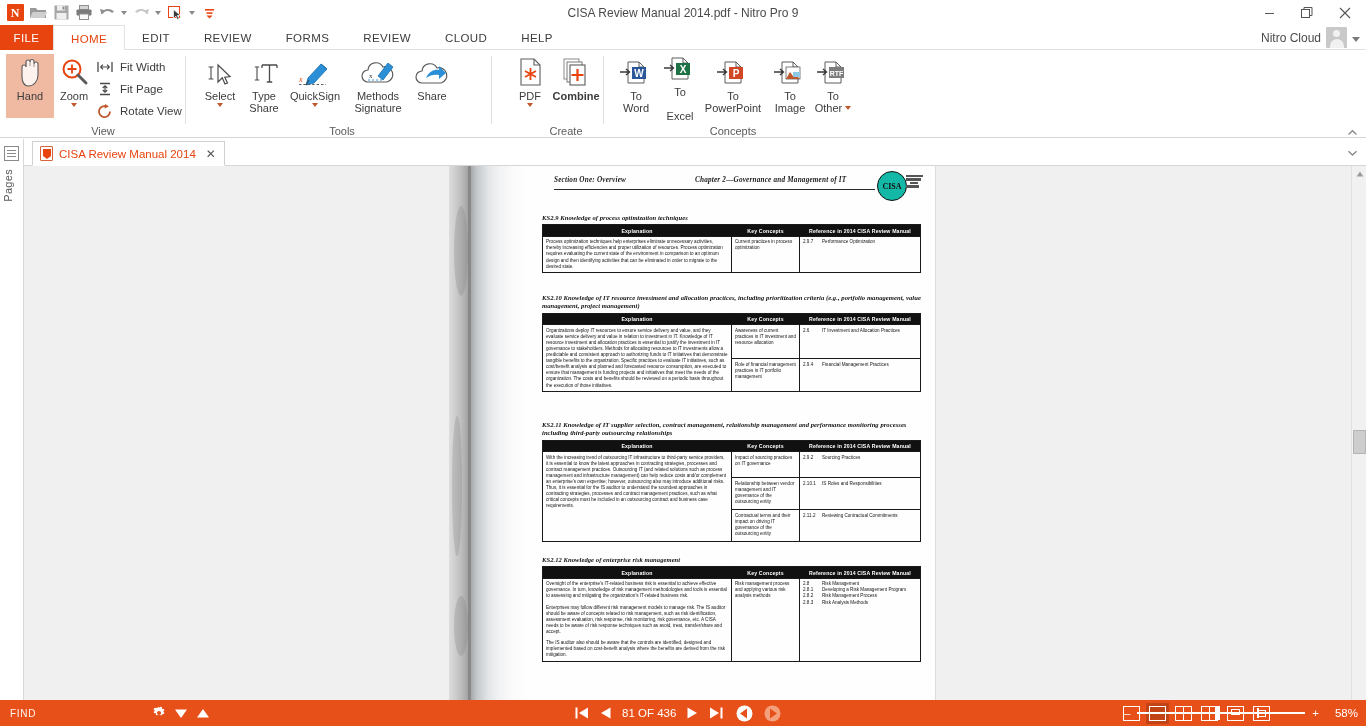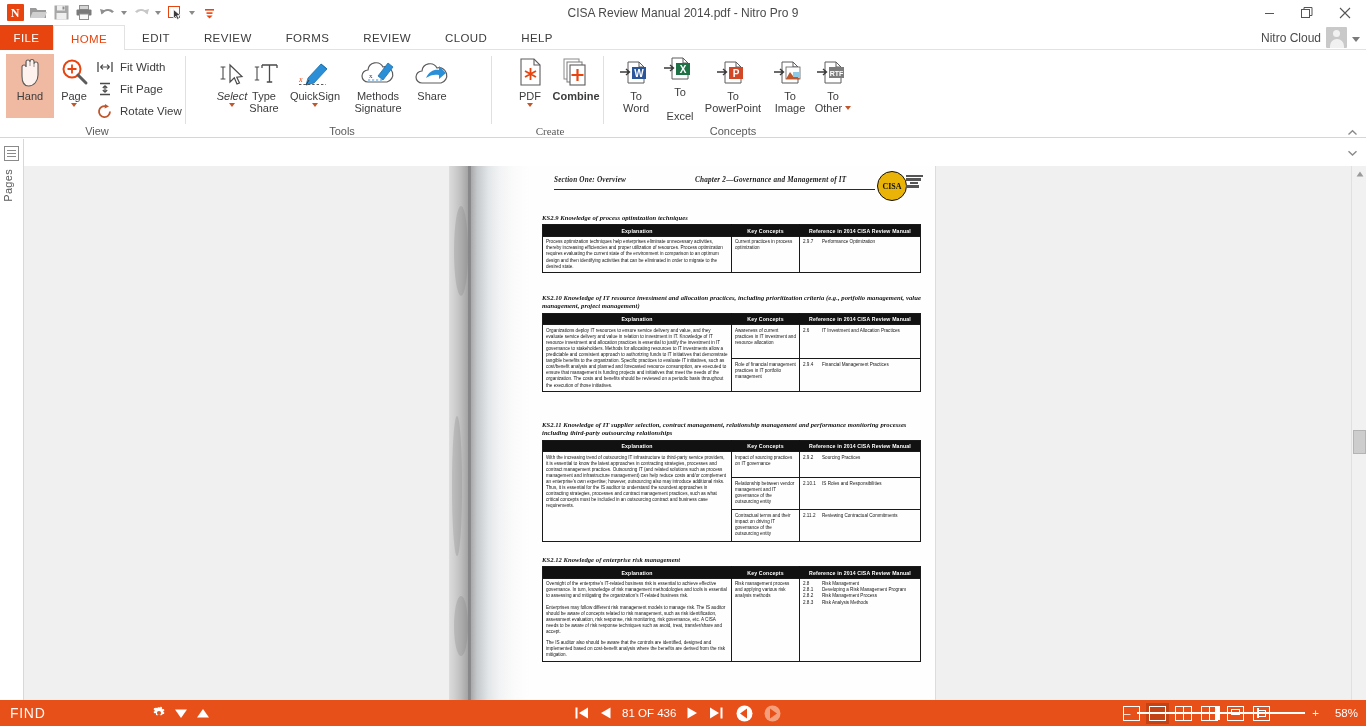--- a/index.html
+++ b/index.html
@@ -197,21 +197,21 @@
   }
   .hdr .hright {
     position:absolute; left:141px; top:0; font-family:"Liberation Serif",serif;
     font-weight:bold; font-style:italic; font-size:7.2px; color:#1a1a1a; letter-spacing:.2px;
   }
   .hdr .hline {
     position:absolute; left:0; right:52px; top:13px; height:1px; background:#2a2a2a;
   }
   .cisa-seal {
     position:absolute; right:20px; top:-5px; width:30px; height:30px;
-    border-radius:50%; border:1.6px solid #111; background:#eab308;
+    border-radius:50%; border:1.6px solid #111; background:#14b8a6;
     display:flex; align-items:center; justify-content:center;
     font-size:8px; font-weight:bold; font-family:"Liberation Serif",serif; color:#111;
   }
   .cisa-txt {
     position:absolute; right:-18px; top:3px; width:18px;
     font-size:3.1px; line-height:3.6px; color:#222; font-weight:bold;
   }
   .cisa-txt .ln { display:block; height:2.4px; background:#555; margin-bottom:1px; }
 
   .sect { position:absolute; left:10px; right:14px; }
@@ -254,21 +254,21 @@
     background:#cdcdcd; border:1px solid #b4b4b4;
   }
 
   
   .botbar {
     position:absolute; left:0; bottom:0; width:1366px; height:26px;
     background:#e8501a;
   }
   .find-lbl {
     position:absolute; left:10px; top:0; height:26px; display:flex; align-items:center;
-    color:#fff; font-size:14px; letter-spacing:.7px; opacity:.95;
+    color:#fff; font-size:10px; letter-spacing:.7px; opacity:.95;
   }
   .bb-ico {
     position:absolute; top:0; height:26px; display:flex; align-items:center; justify-content:center;
     color:#fff;
   }
   .pagenav {
     position:absolute; left:575px; top:0; height:26px; display:flex; align-items:center; gap:11px;
     color:#fff; font-size:11.5px;
   }
   .pagenav .nv { display:flex; align-items:center; }
@@ -404,21 +404,21 @@
         <span class="lbl">Hand</span>
       </div>
       <div class="btnbig" style="left:50px;">
         <span class="ico">
           <svg width="30" height="32" viewBox="0 0 30 32">
             <circle cx="13" cy="13" r="8.5" fill="#fff" stroke="#e8440f" stroke-width="2"></circle>
             <path d="M19 19 L27 27" stroke="#5c5c5c" stroke-width="3" stroke-linecap="round"></path>
             <path d="M13 8.5 V17.5 M8.5 13 H17.5" stroke="#e8440f" stroke-width="1.8"></path>
           </svg>
         </span>
-        <span class="lbl">Page</span>
+        <span class="lbl">Zoom</span>
         <span class="mini-caret"></span>
       </div>
       <div class="stacked" style="left:96px;">
         <div class="srow">
           <span class="sico">
             <svg width="16" height="12" viewBox="0 0 16 12">
               <path d="M1 1 V11 M15 1 V11" stroke="#4a4a4a" stroke-width="1.3"></path>
               <path d="M3.5 6 H12.5 M3.5 6 L6 3.6 M3.5 6 L6 8.4 M12.5 6 L10 3.6 M12.5 6 L10 8.4" stroke="#4a4a4a" stroke-width="1.2" fill="none"></path>
             </svg>
           </span>
@@ -436,26 +436,26 @@
         <div class="srow">
           <span class="sico">
             <svg width="16" height="15" viewBox="0 0 16 15">
               <path d="M13 7.5 A5.5 5.5 0 1 1 8.8 2.2" fill="none" stroke="#c0562b" stroke-width="1.8"></path>
               <path d="M8 0 L12 2.5 L7.6 4.6 Z" fill="#c0562b"></path>
             </svg>
           </span>
           <span>Rotate View</span>
         </div>
       </div>
-      <div class="glabel" style="left:0;width:186px;padding-left:8px;">View</div>
+      <div class="glabel" style="left:6px;width:186px;padding-left:8px;">View</div>
       <div class="sep" style="right:6px;"></div>
     </div>
 
     <div class="rgroup" style="left:192px; width:306px;">
-      <div class="btnbig" style="left:16px;font-style:italic;">
+      <div class="btnbig" style="left:4px;">
         <span class="ico">
           <svg width="32" height="30" viewBox="0 0 32 30">
             <path d="M7 9 V21 M4.6 9 H9.4 M4.6 21 H9.4" stroke="#4a4a4a" stroke-width="1.1" fill="none"></path>
             <path d="M14 7 L14 24 L18.3 19.8 L21 26 L23.5 25 L20.8 19.2 L26 18.6 Z" fill="none" stroke="#4a4a4a" stroke-width="1.2"></path>
           </svg>
         </span>
         <span class="lbl">Select</span>
         <span class="mini-caret"></span>
       </div>
       <div class="btnbig" style="left:48px;">
@@ -522,21 +522,21 @@
         <span class="ico">
           <svg width="32" height="32" viewBox="0 0 32 32">
             <rect x="4" y="3" width="15" height="20" fill="#fff" stroke="#8a8a8a" stroke-width="1"></rect>
             <rect x="7" y="6" width="15" height="20" fill="#fff" stroke="#7a7a7a" stroke-width="1"></rect>
             <rect x="10" y="9" width="15" height="20" fill="#fff" stroke="#5c5c5c" stroke-width="1.1"></rect>
             <path d="M17.5 13 V25 M11.5 19 H23.5" stroke="#e8440f" stroke-width="2.2"></path>
           </svg>
         </span>
         <span class="lbl">Combine</span>
       </div>
-      <div class="glabel" style="left:0;width:104px;font-family:Liberation Serif, serif;">Create</div>
+      <div class="glabel" style="left:16px;width:104px;">Create</div>
       <div class="sep" style="right:4px;"></div>
     </div>
 
     <div class="rgroup" style="left:608px; width:250px;">
       <div class="btnbig" style="left:4px;">
         <span class="ico">
           <svg width="36" height="30" viewBox="0 0 36 30">
             <path d="M10 4 H21 L26 9 V25 H10 Z" fill="#fff" stroke="#5c5c5c" stroke-width="1"></path>
             <path d="M21 4 V9 H26" fill="none" stroke="#5c5c5c" stroke-width="1"></path>
             <path d="M2 14 H11 M8 11 L11.5 14 L8 17" stroke="#3a3a3a" stroke-width="1.4" fill="none"></path>
@@ -606,20 +606,27 @@
       <div class="glabel" style="left:0;width:250px;">Concepts</div>
     </div>
   </div>
 
   <div class="ribbon-collapse">
     <svg width="11" height="8" viewBox="0 0 11 8">
         <path d="M1.5 5.5 L5.5 1.8 L9.5 5.5" fill="none" stroke="#8a8a8a" stroke-width="1.4"></path>
       </svg>
   </div>
 
+  <div class="docstrip">
+    <div class="doctab">
+      <span class="dico"></span>
+      <span>CISA Review Manual 2014</span>
+      <span class="dclose">✕</span>
+    </div>
+  </div>
   <div class="tabstrip-caret">
     <svg width="11" height="8" viewBox="0 0 11 8">
         <path d="M1.5 2.3 L5.5 6 L9.5 2.3" fill="none" stroke="#8a8a8a" stroke-width="1.4"></path>
       </svg>
   </div>
 
   <div class="pages-rail">
     <div class="pages-icon">
       <i style="top:3px"></i>
         <i style="top:6px"></i>

